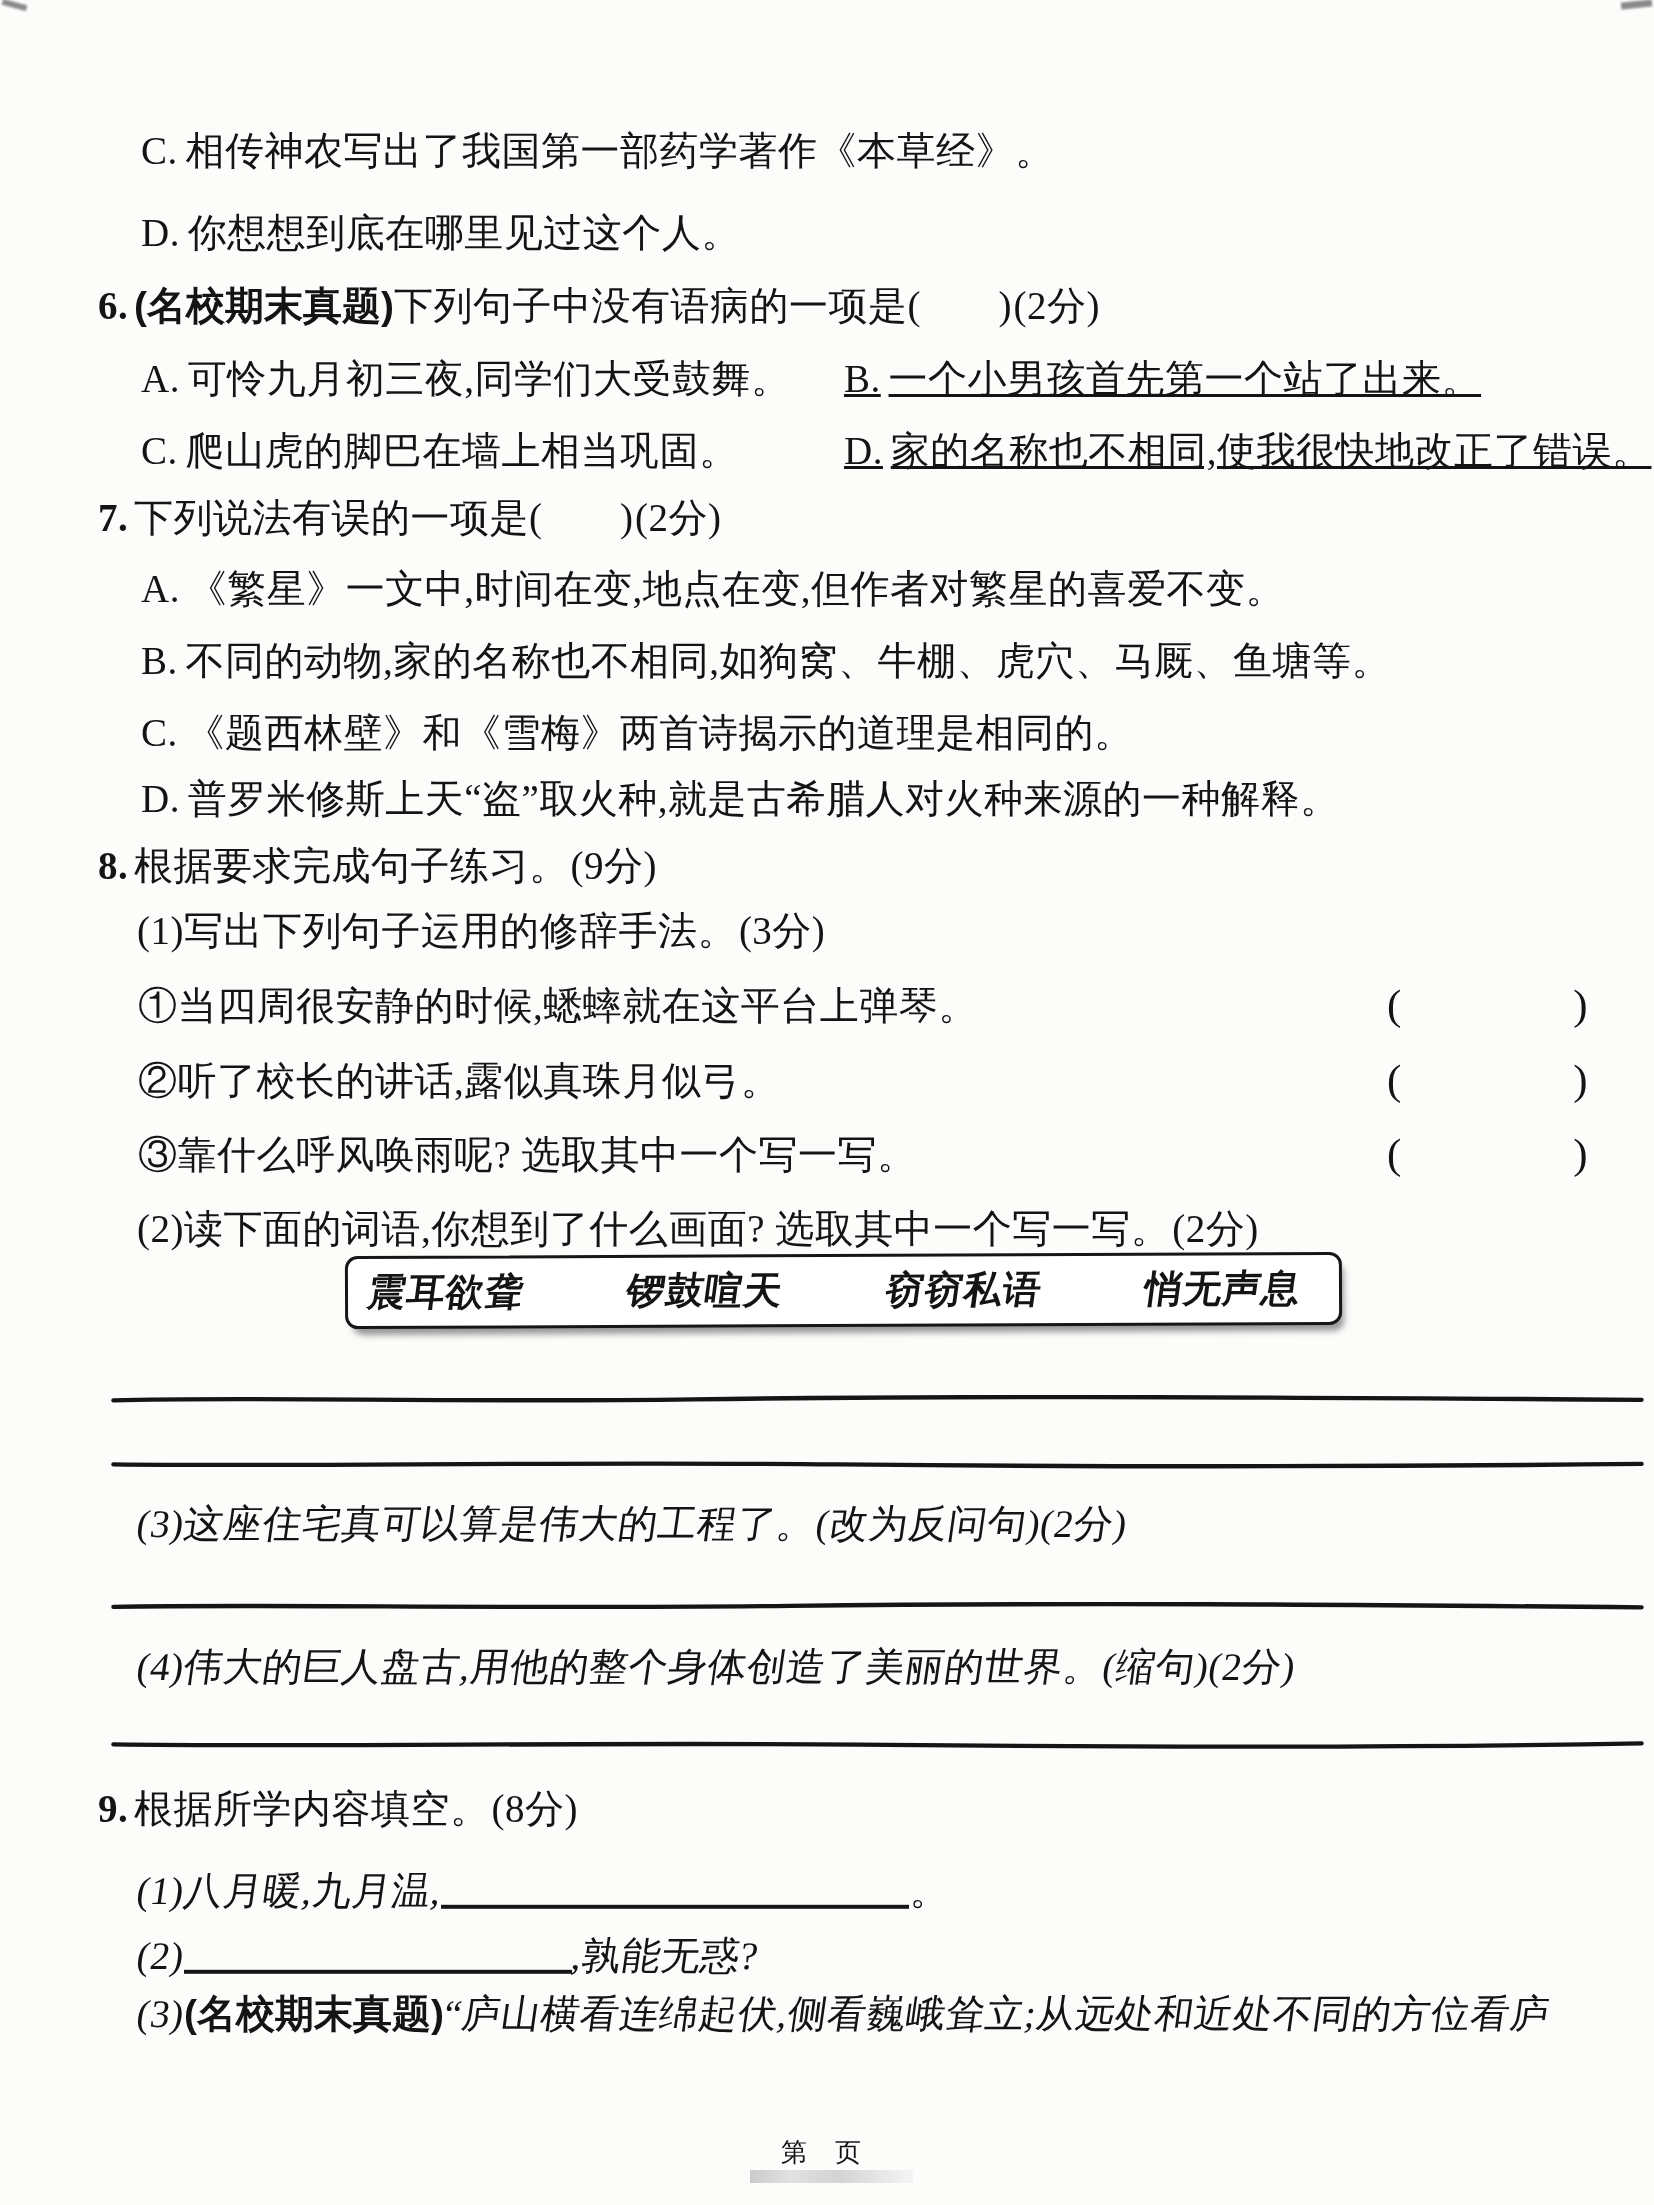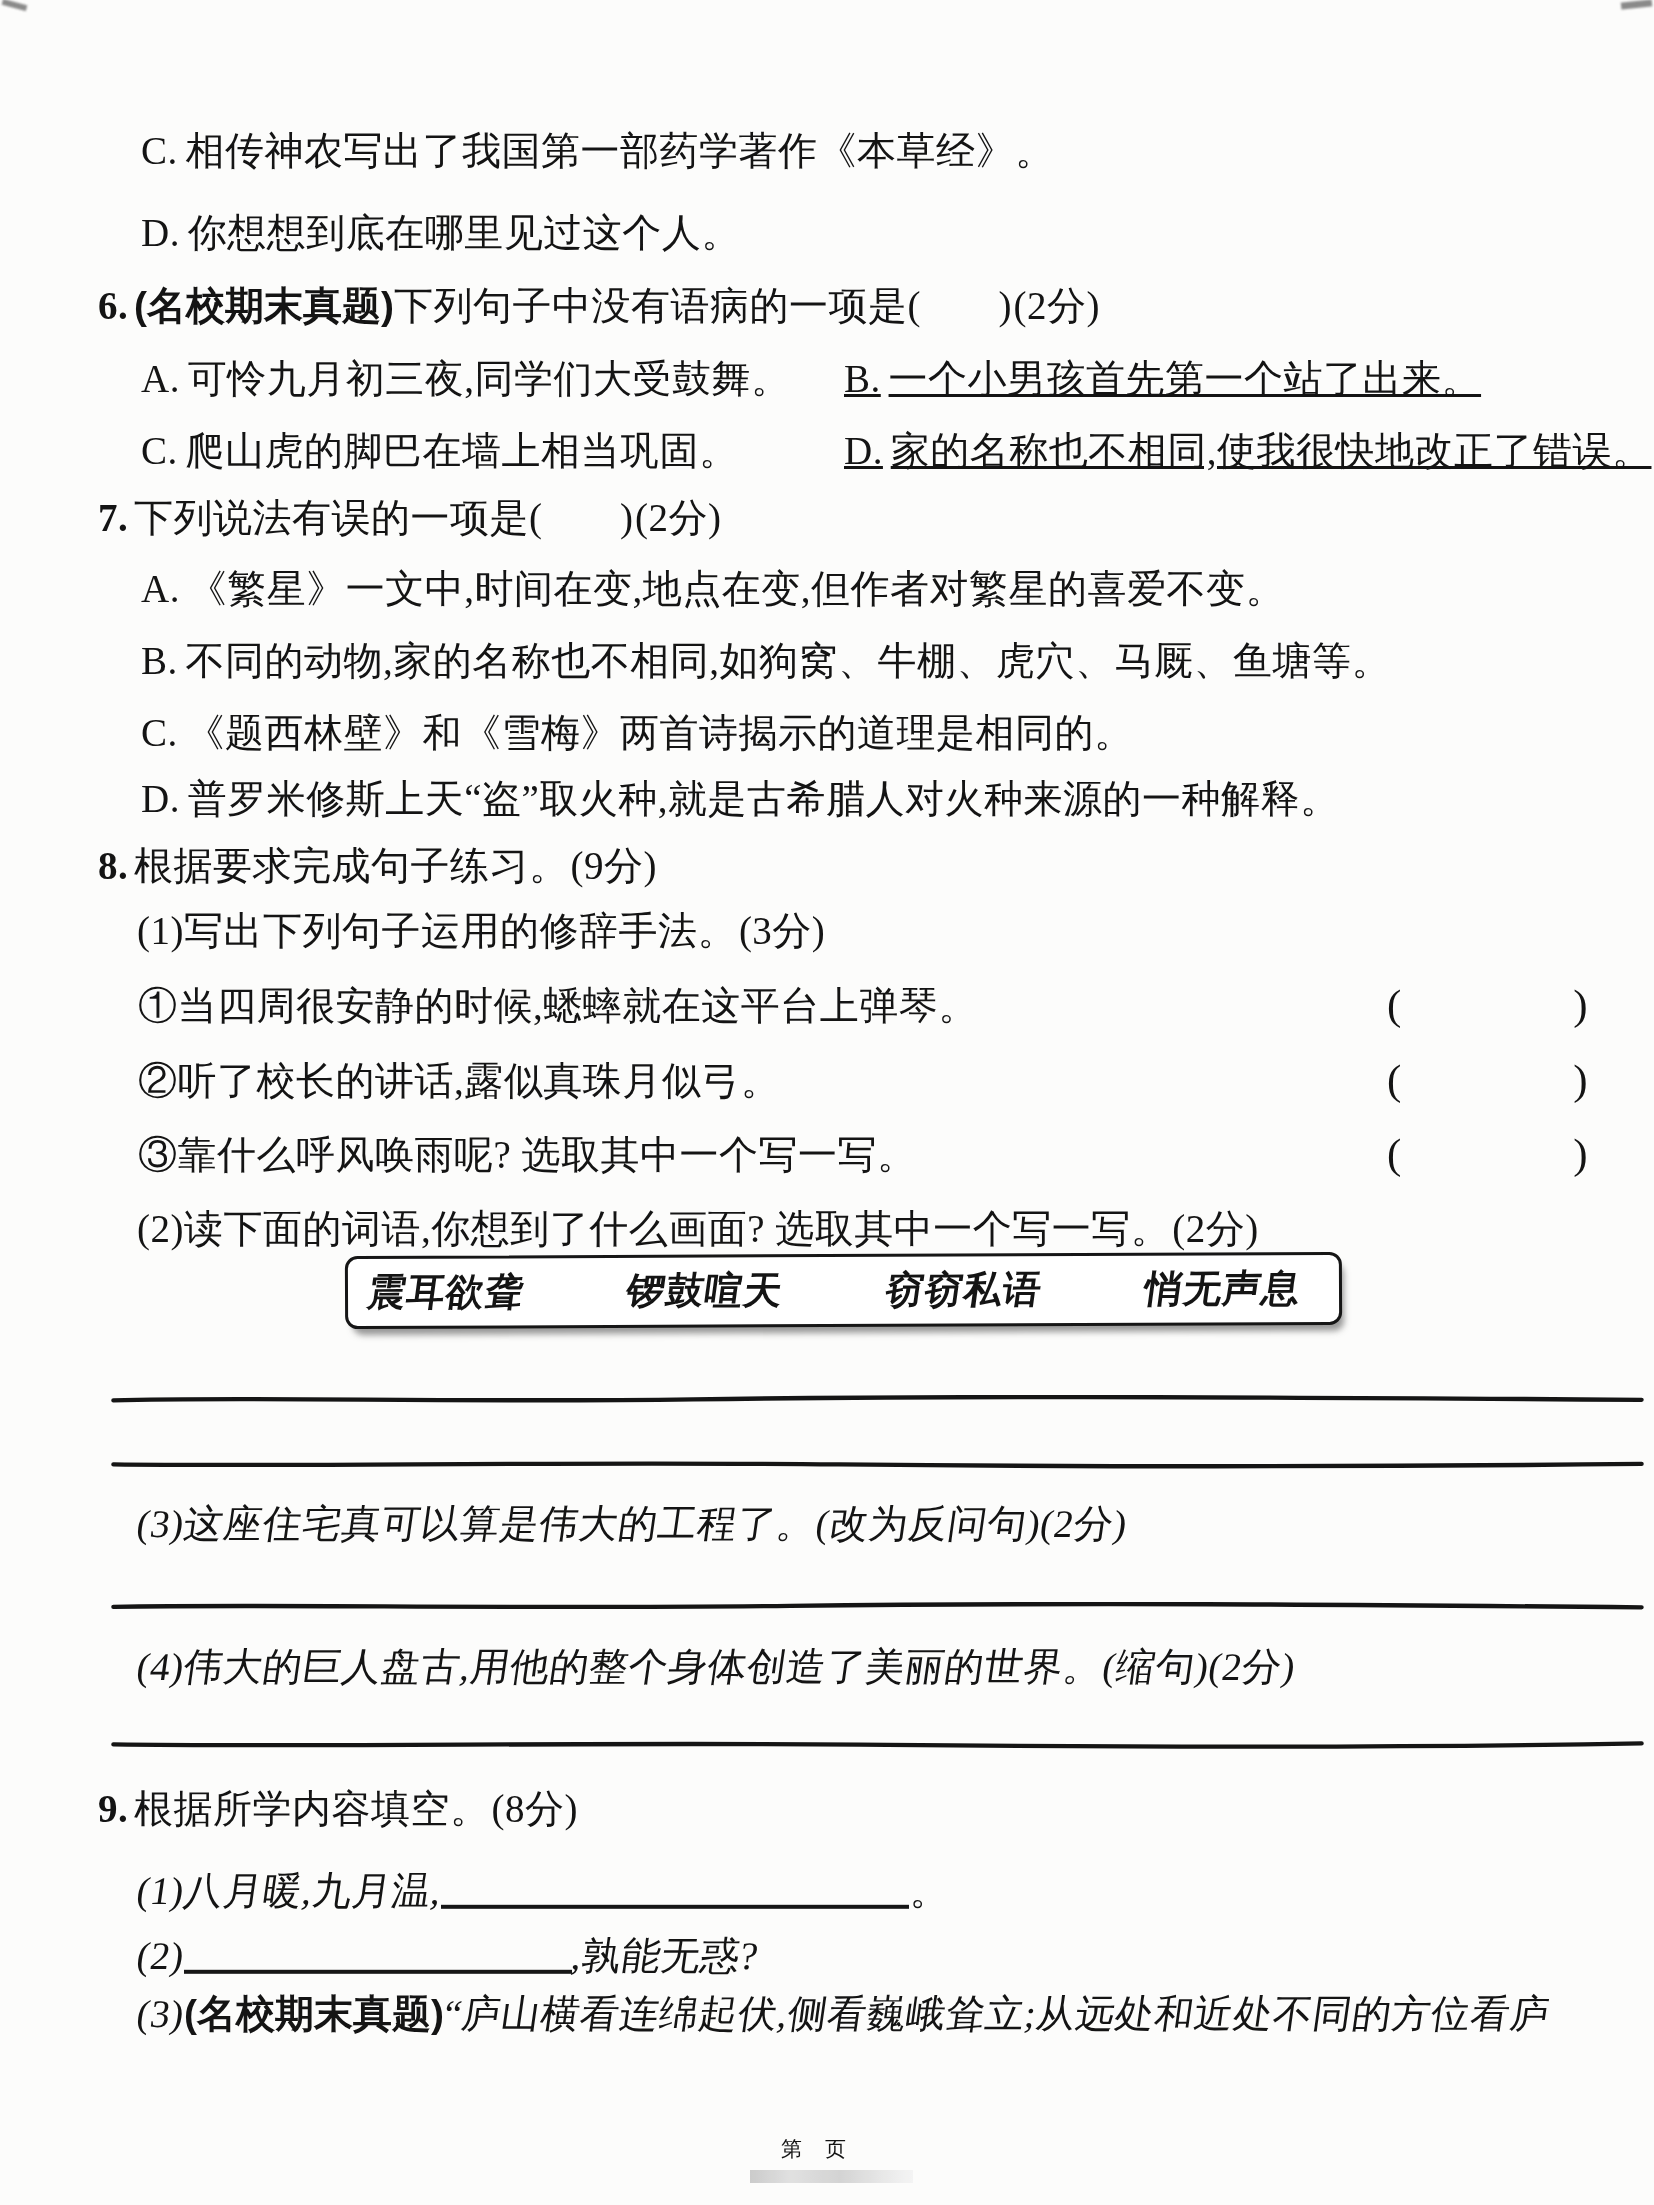--- a/index.html
+++ b/index.html
@@ -22,21 +22,21 @@
   .wordbox{
     position:absolute;left:345px;top:1254px;width:997px;height:73px;box-sizing:border-box;
     border:3.9px solid #161616;border-radius:12.6px;background:#fff;
     box-shadow:4.8px 8.7px 6.8px -2.9px rgba(70,70,70,.55);
     display:flex;align-items:center;justify-content:space-between;
     padding:0 38px 0 20.4px;transform:rotate(-.25deg);
   }
   .word{font-size:38px;font-weight:700;letter-spacing:1px;}
   .ansline{position:absolute;left:111px;width:1533px;height:9.7px;}
   .u{display:inline-block;border-bottom:4.4px solid #161616;height:.8em;transform:translateY(4.8px);}
-  .footer{position:absolute;left:781px;top:2135px;font-size:21px;letter-spacing:1px;}
+  .footer{position:absolute;left:781px;top:2135px;font-size:26px;letter-spacing:1px;}
   .footerbar{
     position:absolute;left:750px;top:2170px;width:163px;height:12.6px;
     background:linear-gradient(90deg,#c6c6c6,#dedede 25%,#cfcfcf 55%,#e9e9e9 85%,#f4f4f4);
     filter:blur(0.7px);opacity:.9;
   }
   .art{position:absolute;background:#1a1a1a;filter:blur(1px);opacity:.5;}
   #artTL{left:1.9px;top:1.9px;width:25px;height:5.8px;transform:rotate(15deg);}
   #artTR{left:1621px;top:1px;width:31px;height:6.8px;transform:rotate(-6deg);}
 </style>
 </head>

